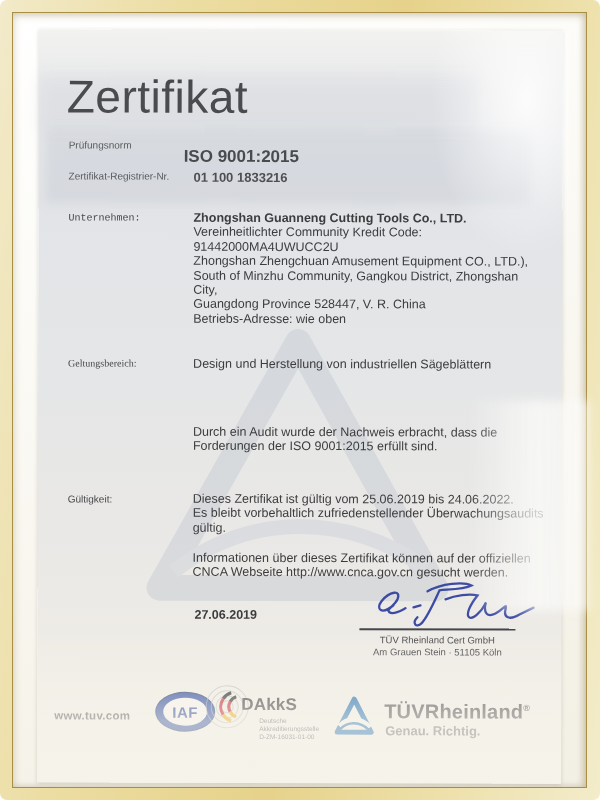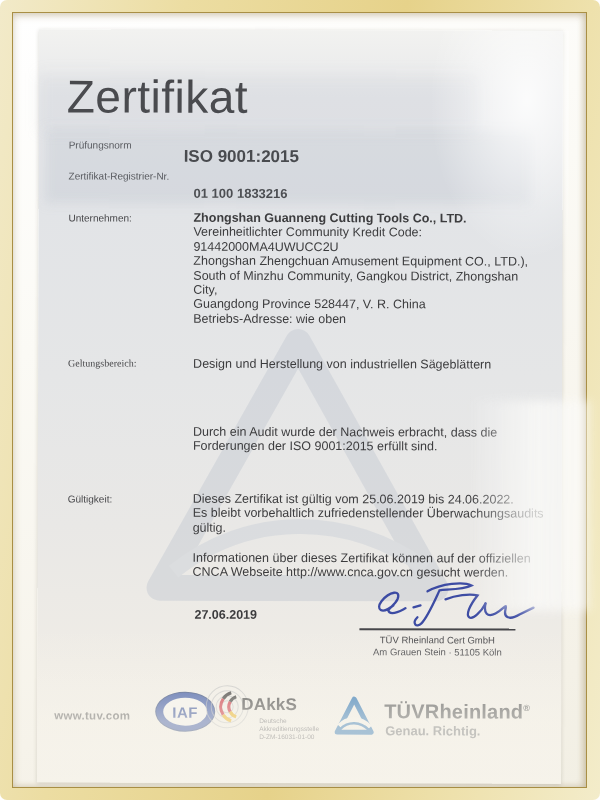--- a/index.html
+++ b/index.html
@@ -57,23 +57,23 @@
         <path d="M160,22 L298,268 L22,268 Z" fill="none" stroke="#c7ccd4" stroke-width="26" stroke-linejoin="round"></path>
         <path d="M36,252 C110,192 210,192 288,248" fill="none" stroke="#cdd2d9" stroke-width="15"></path>
       </svg>
 
       <div class="abs title" style="left:28px;top:40px;">Zertifikat</div>
 
       <div class="abs label" style="left:30px;top:110px;">Prüfungsnorm</div>
       <div class="abs val-big" style="left:145px;top:105px;margin-top:12px;">ISO 9001:2015</div>
 
       <div class="abs label" style="left:30px;top:141px;">Zertifikat-Registrier-Nr.</div>
-      <div class="abs val-med" style="left:155px;top:140px;margin-top:16px;">01 100 1833216</div>
+      <div class="abs val-med" style="left:155px;top:140px;">01 100 1833216</div>
 
-      <div class="abs label" style="left:30px;top:183px;">Unternehmen:</div>
+      <div class="abs label" style="left:30px;top:183px;font-family:Liberation Mono, monospace;">Unternehmen:</div>
       <div class="abs body-txt" style="left:155px;top:181px;width:350px;">
         <div class="bold">Zhongshan Guanneng Cutting Tools Co., LTD.</div>
         <div>Vereinheitlichter Community Kredit Code: 91442000MA4UWUCC2U</div>
         <div>Zhongshan Zhengchuan Amusement Equipment CO., LTD.),</div>
         <div>South of Minzhu Community, Gangkou District, Zhongshan City,</div>
         <div>Guangdong Province 528447, V. R. China</div>
         <div>Betriebs-Adresse: wie oben</div>
       </div>
 
       <div class="abs label" style="left:30px;top:328px;font-family:Liberation Serif, serif;">Geltungsbereich:</div>

